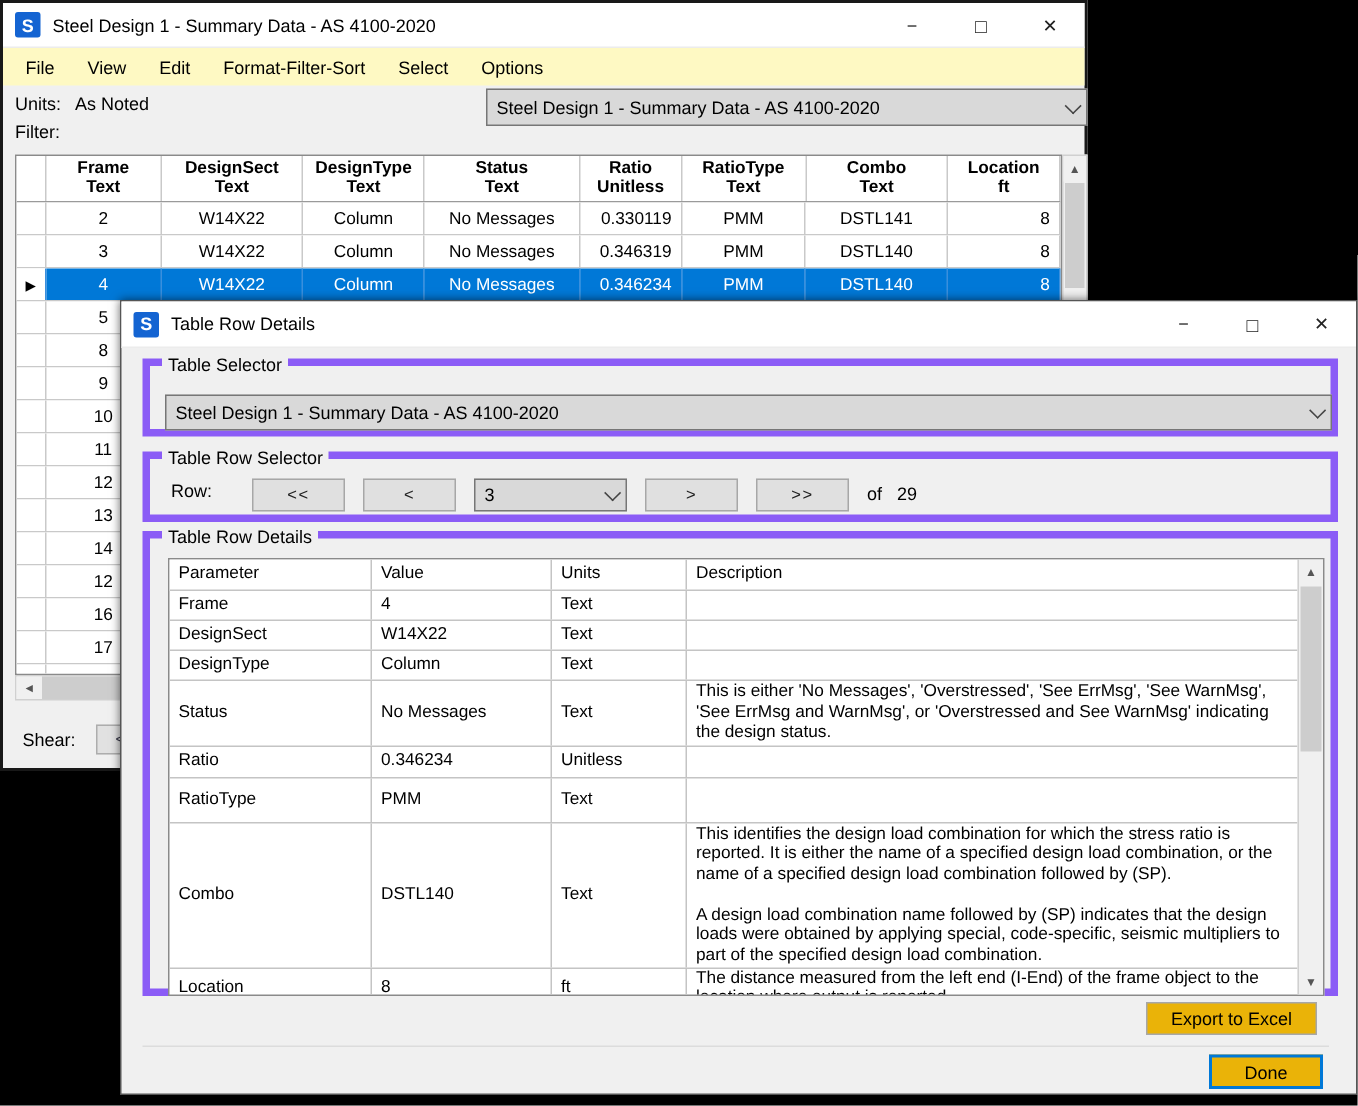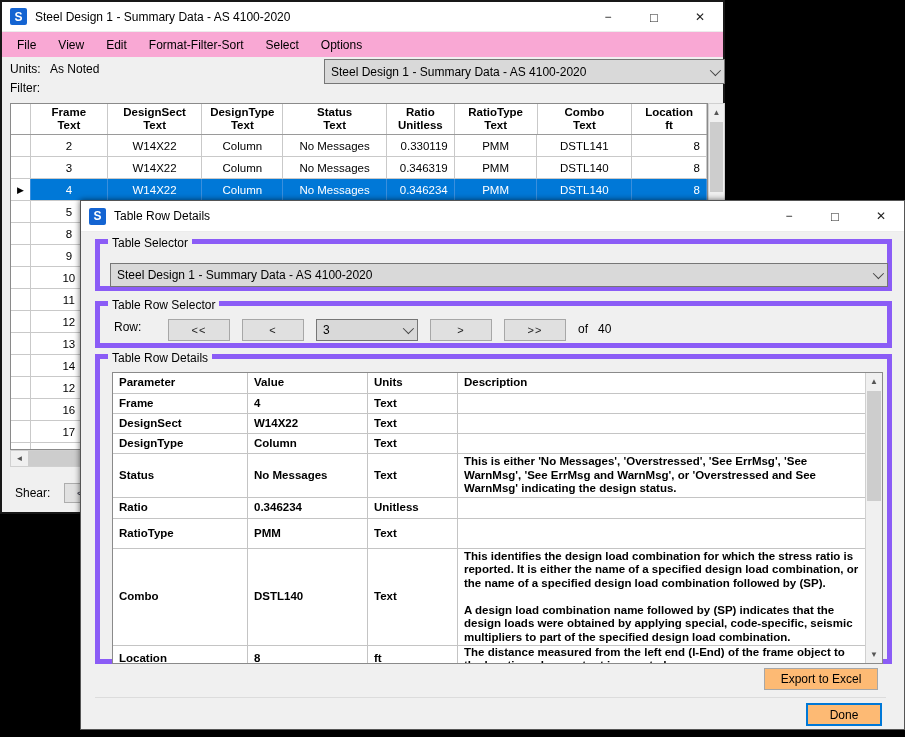--- a/index.html
+++ b/index.html
@@ -18,21 +18,21 @@
   #details-dialog { left:80px; top:200px; width:825px; height:530px; border:1px solid #555; box-shadow:0 0 6px rgba(0,0,0,.6); }
 
   .titlebar { position:absolute; left:0; top:0; right:0; height:30px; background:#fff; display:flex; align-items:center; padding-left:8px; border-bottom:1px solid #ececec; }
   .appicon { width:17px; height:17px; background:#1464d2; color:#fff; font-weight:bold; font-size:12px; display:flex; align-items:center; justify-content:center; border-radius:2px; flex:0 0 auto; }
   .wtitle { margin-left:8px; font-size:12px; white-space:nowrap; }
   .winctl { position:absolute; top:0; right:0; height:30px; display:flex; }
   .ctl { width:46px; height:30px; display:flex; align-items:center; justify-content:center; font-size:12px; color:#222; cursor:default; }
   .ctl.max { font-size:13px; }
 
   
-  .menubar { position:absolute; left:0; top:30px; right:0; height:25px; background:#f9a8d4; display:flex; align-items:center; padding-left:4px; }
+  .menubar { position:absolute; left:0; top:30px; right:0; height:25px; background:#fef9c3; display:flex; align-items:center; padding-left:4px; }
   .menu-item { padding:4px 11px; font-size:12px; white-space:nowrap; }
 
   .lbl-units { position:absolute; left:8px; top:60px; }
   .val-units { position:absolute; left:48px; top:60px; }
   .lbl-filter { position:absolute; left:8px; top:79px; }
 
   .combo { background:#d9d9d9; border:1px solid #767676; display:flex; align-items:center; padding:0 6px; overflow:hidden; white-space:nowrap; position:absolute; }
   .combo .ctext { flex:1; overflow:hidden; white-space:nowrap; font-size:12px; }
   .chev { width:8px; height:8px; border-right:1.5px solid #444; border-bottom:1.5px solid #444; transform:rotate(45deg) translateY(-2px); flex:0 0 auto; margin-left:6px; }
   #main-table-combo { left:322px; top:57px; width:401px; height:25px; }
@@ -72,32 +72,32 @@
   #gb-row-selector { left:14px; top:100px; width:797px; height:47px; }
   .row-lbl { position:absolute; left:14px; top:14px; }
   .navbtn { position:absolute; top:13px; width:62px; height:22px; background:#e0e0e0; border:1px solid #a7a7a7; display:flex; align-items:center; justify-content:center; font-size:11px; color:#222; letter-spacing:1px; }
   #btn-first{left:68px;} #btn-prev{left:142px;} #btn-next{left:330px;} #btn-last{left:404px;}
   #row-combo { left:216px; top:13px; width:102px; height:22px; }
   .of-lbl { position:absolute; left:478px; top:16px; }
   .of-total { position:absolute; left:498px; top:16px; }
 
   #gb-row-details { left:14px; top:153px; width:797px; height:310px; }
   .dtable { position:absolute; left:12px; top:13px; width:771px; height:292px; background:#fff; border:1px solid #8a8a8a; overflow:hidden; }
-  .dinner { margin-right:17px;font-weight:bold; }
+  .dinner { margin-right:17px; }
   .drow { display:flex; border-bottom:1px solid #c4c4c4; font-size:11.5px; line-height:13.5px; }
   .dcell { border-right:1px solid #c4c4c4; padding:2px 6px; display:flex; align-items:center; overflow:hidden; }
   .d-param{width:135px;} .d-val{width:120px;} .d-units{width:90px;}
   .d-desc{flex:1; border-right:none; white-space:pre-line;}
   .h20{height:20px;} .h21{height:21px;} .h27{height:27px;} .h30{height:30px;} .h44{height:44px;} .h97{height:97px;}
   .dhead { height:21px; background:#fff; }
   #dlg-vscroll { right:0; top:0; height:290px; border:none; border-left:1px solid #d0d0d0; position:absolute; }
   #dlg-vthumb { top:18px; height:110px; }
   #dlg-vscroll .sarrow.bottom { position:absolute; bottom:0; left:0; right:0; }
 
-  .pushbtn { position:absolute; background:#fdba74; border:1px solid #a7a7a7; display:flex; align-items:center; justify-content:center; font-size:12px; }
+  .pushbtn { position:absolute; background:#eab308; border:1px solid #a7a7a7; display:flex; align-items:center; justify-content:center; font-size:12px; }
   #btn-export { left:683px; top:467px; width:114px; height:22px; }
   #btn-done { left:725px; top:502px; width:76px; height:23px; border:2px solid #0078d7; }
   .sep-line { position:absolute; left:14px; top:496px; width:791px; height:0; border-top:1px solid #dcdcdc; }
 </style>
 </head>
 <body>
 
 <div class="window" id="main-window">
   <div class="titlebar">
     <span class="appicon">S</span>
@@ -374,21 +374,21 @@
     <span class="row-lbl">Row:</span>
     <div class="navbtn" id="btn-first">&lt;&lt;</div>
     <div class="navbtn" id="btn-prev">&lt;</div>
     <div class="combo" id="row-combo">
       <span class="ctext">3</span>
       <span class="chev"></span>
     </div>
     <div class="navbtn" id="btn-next">&gt;</div>
     <div class="navbtn" id="btn-last">&gt;&gt;</div>
     <span class="of-lbl">of</span>
-    <span class="of-total">40</span>
+    <span class="of-total">29</span>
   </div>
 
   <div class="groupbox" id="gb-row-details">
     <span class="gb-label">Table Row Details</span>
     <div class="dtable">
       <div class="dinner">
         <div class="drow dhead">
           <div class="dcell d-param">Parameter</div>
           <div class="dcell d-val">Value</div>
           <div class="dcell d-units">Units</div>

